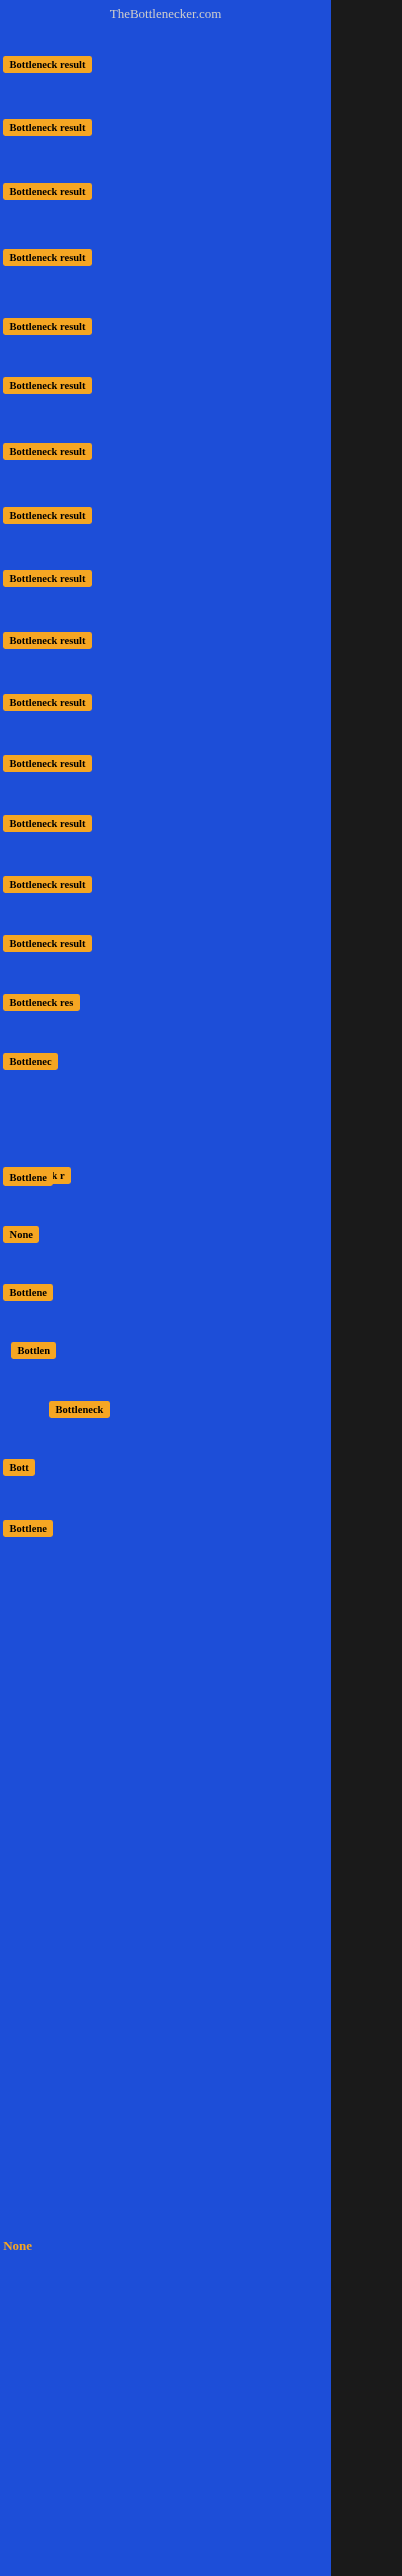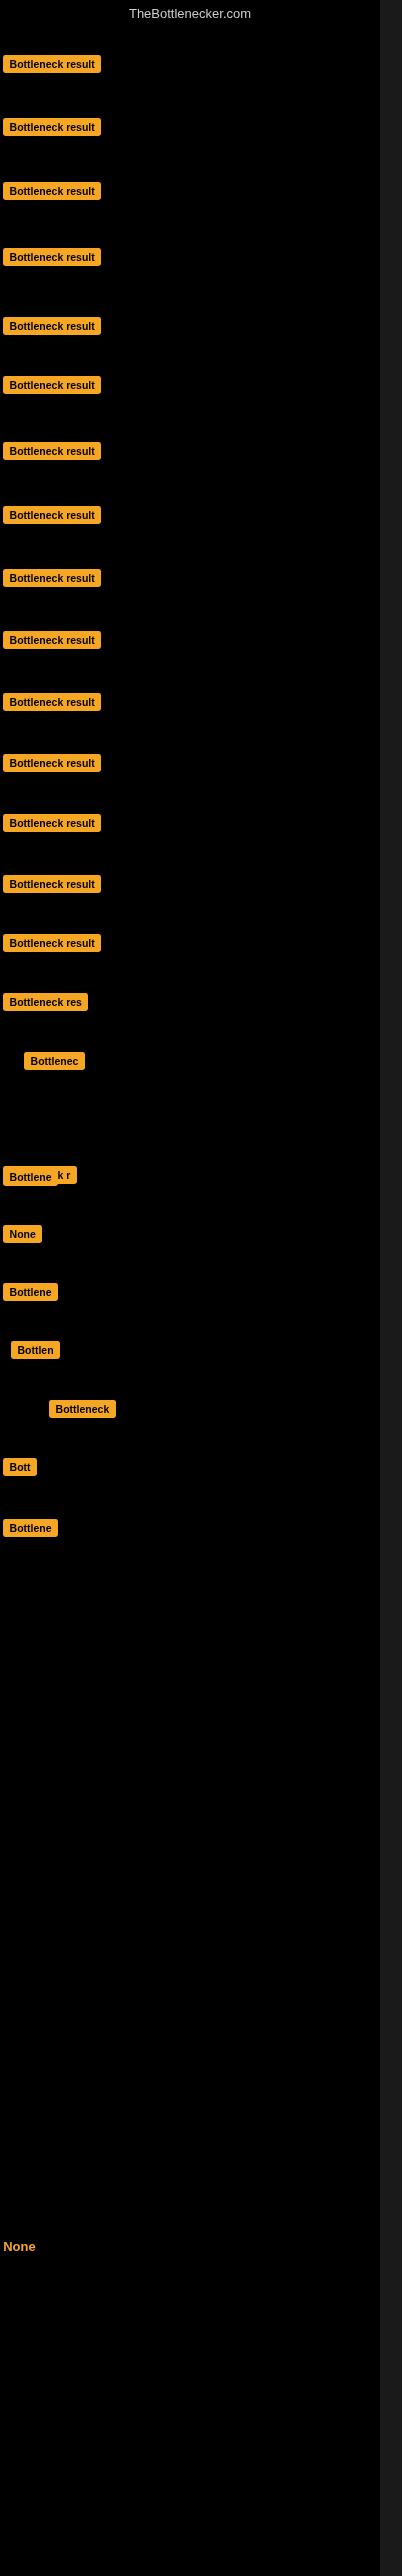--- a/index.html
+++ b/index.html
@@ -29,42 +29,42 @@
       font-weight: bold;
       padding: 3.2px 6.4px;
       border-radius: 2.4px;
       white-space: nowrap;
       overflow: hidden;
     }
   </style>
 </head>
 <body>
 
-<div style="position: relative; width: 380px; min-height: 2576px; background: #000000;">
+<div style="position: relative; width: 331px; min-height: 2576px; background: #1d4ed8; font-family: Liberation Serif, serif;">
 
   <div class="site-title">TheBottlenecker.com</div>
 
   <div id="results-container" style="position: relative; width: 100%; height: 1771px;">
       <div style="position: absolute; top: 24px; left: 3.2px;"><span class="bottleneck-badge" style="max-width: 105px;">Bottleneck result</span></div>
       <div style="position: absolute; top: 87px; left: 3.2px;"><span class="bottleneck-badge" style="max-width: 105px;">Bottleneck result</span></div>
       <div style="position: absolute; top: 151px; left: 3.2px;"><span class="bottleneck-badge" style="max-width: 105px;">Bottleneck result</span></div>
       <div style="position: absolute; top: 217px; left: 3.2px;"><span class="bottleneck-badge" style="max-width: 105px;">Bottleneck result</span></div>
       <div style="position: absolute; top: 286px; left: 3.2px;"><span class="bottleneck-badge" style="max-width: 105px;">Bottleneck result</span></div>
       <div style="position: absolute; top: 345px; left: 3.2px;"><span class="bottleneck-badge" style="max-width: 105px;">Bottleneck result</span></div>
       <div style="position: absolute; top: 411px; left: 3.2px;"><span class="bottleneck-badge" style="max-width: 105px;">Bottleneck result</span></div>
       <div style="position: absolute; top: 475px; left: 3.2px;"><span class="bottleneck-badge" style="max-width: 105px;">Bottleneck result</span></div>
       <div style="position: absolute; top: 538px; left: 3.2px;"><span class="bottleneck-badge" style="max-width: 105px;">Bottleneck result</span></div>
       <div style="position: absolute; top: 600px; left: 3.2px;"><span class="bottleneck-badge" style="max-width: 105px;">Bottleneck result</span></div>
       <div style="position: absolute; top: 662px; left: 3.2px;"><span class="bottleneck-badge" style="max-width: 105px;">Bottleneck result</span></div>
       <div style="position: absolute; top: 723px; left: 3.2px;"><span class="bottleneck-badge" style="max-width: 105px;">Bottleneck result</span></div>
       <div style="position: absolute; top: 783px; left: 3.2px;"><span class="bottleneck-badge" style="max-width: 105px;">Bottleneck result</span></div>
       <div style="position: absolute; top: 844px; left: 3.2px;"><span class="bottleneck-badge" style="max-width: 105px;">Bottleneck result</span></div>
       <div style="position: absolute; top: 903px; left: 3.2px;"><span class="bottleneck-badge" style="max-width: 105px;">Bottleneck result</span></div>
       <div style="position: absolute; top: 962px; left: 3.2px;"><span class="bottleneck-badge" style="max-width: 93px;">Bottleneck res</span></div>
-      <div style="position: absolute; top: 1021px; left: 3.2px;"><span class="bottleneck-badge" style="max-width: 63px; margin-left: 21px;">Bottlenec</span></div>
+      <div style="position: absolute; top: 1021px; left: 3.2px;"><span class="bottleneck-badge" style="max-width: 63px;">Bottlenec</span></div>
       <div style="position: absolute; top: 1135px; left: 3.2px;"><span class="bottleneck-badge" style="max-width: 76px;">Bottleneck r</span></div>
       <div style="position: absolute; top: 1137px; left: 3.2px;"><span class="bottleneck-badge" style="max-width: 58px;">Bottlene</span></div>
       <div style="position: absolute; top: 1194px; left: 3.2px;"><span class="bottleneck-badge" style="max-width: 40px;">None</span></div>
       <div style="position: absolute; top: 1252px; left: 3.2px;"><span class="bottleneck-badge" style="max-width: 58px;">Bottlene</span></div>
       <div style="position: absolute; top: 1310px; left: 11px;"><span class="bottleneck-badge" style="max-width: 52px;">Bottlen</span></div>
       <div style="position: absolute; top: 1369px; left: 3.2px;"><span class="bottleneck-badge" style="max-width: 72px; margin-left: 46px;">Bottleneck</span></div>
       <div style="position: absolute; top: 1427px; left: 3.2px;"><span class="bottleneck-badge" style="max-width: 34px; text-align: right;">Bott</span></div>
       <div style="position: absolute; top: 1488px; left: 3.2px;"><span class="bottleneck-badge" style="max-width: 58px;">Bottlene</span></div>
     </div>
 

